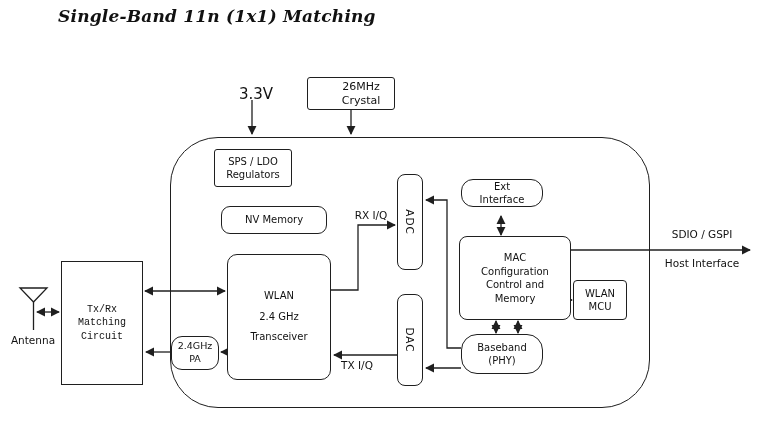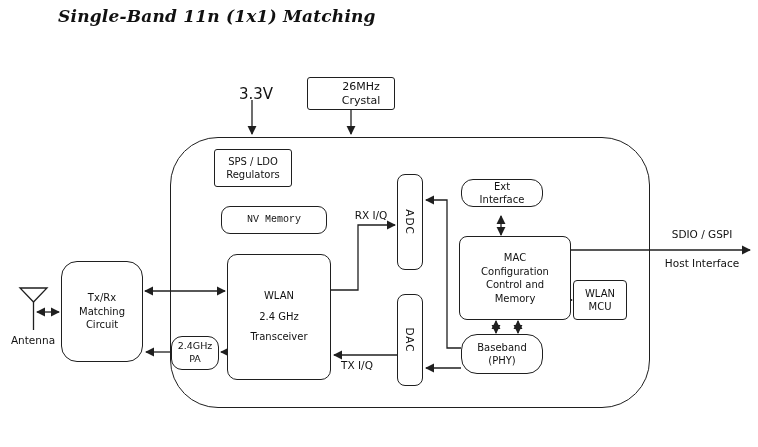--- a/index.html
+++ b/index.html
@@ -58,29 +58,29 @@
     <path class="w" d="M496,321 V333" marker-start="url(#arr)" marker-end="url(#arr)"></path>
     <path class="w" d="M518,321 V333" marker-start="url(#arr)" marker-end="url(#arr)"></path>
     <path class="w" d="M548,300 H572" marker-start="url(#arr)" marker-end="url(#arr)"></path>
     <path class="w" d="M549,250 H750" marker-start="url(#arr)" marker-end="url(#arr)"></path>
   </svg>
 
   <div class="lbl" style="left:236px; top:85px; width:40px; font-size:15px;">3.3V</div>
   <div class="box" style="left:307px; top:77px; width:88px; height:33px; border-radius:3px; font-size:11px; line-height:1.25;padding-left:20px;">26MHz
 Crystal</div>
   <div class="lbl" style="left:2px; top:334px; width:62px;">Antenna</div>
-  <div class="box" style="left:61px; top:261px; width:82px; height:101px; border-radius:16px;">Tx/Rx
+  <div class="box" style="left:61px; top:261px; width:82px; height:124px; border-radius:0;font-family:Liberation Mono, monospace;">Tx/Rx
 Matching
 Circuit</div>
   <div class="lbl" style="left:648px; top:228px; width:108px;">SDIO / GSPI</div>
   <div class="lbl" style="left:646px; top:257px; width:112px;">Host Interface</div>
 
   <div class="box" style="left:214px; top:149px; width:78px; height:38px; border-radius:3px;">SPS / LDO
 Regulators</div>
-  <div class="box" style="left:221px; top:206px; width:106px; height:28px; border-radius:9px;font-family:Liberation Mono, monospace;">NV Memory</div>
+  <div class="box" style="left:221px; top:206px; width:106px; height:28px; border-radius:9px;">NV Memory</div>
   <div class="box lh2" style="left:227px; top:254px; width:104px; height:126px; border-radius:10px;">WLAN
 2.4 GHz
 Transceiver</div>
 
   <div class="box" style="left:397px; top:174px; width:26px; height:96px; border-radius:8px;">
     <span class="vtext">ADC</span>
   </div>
   <div class="box" style="left:397px; top:294px; width:26px; height:92px; border-radius:8px;">
     <span class="vtext">DAC</span>
   </div>

